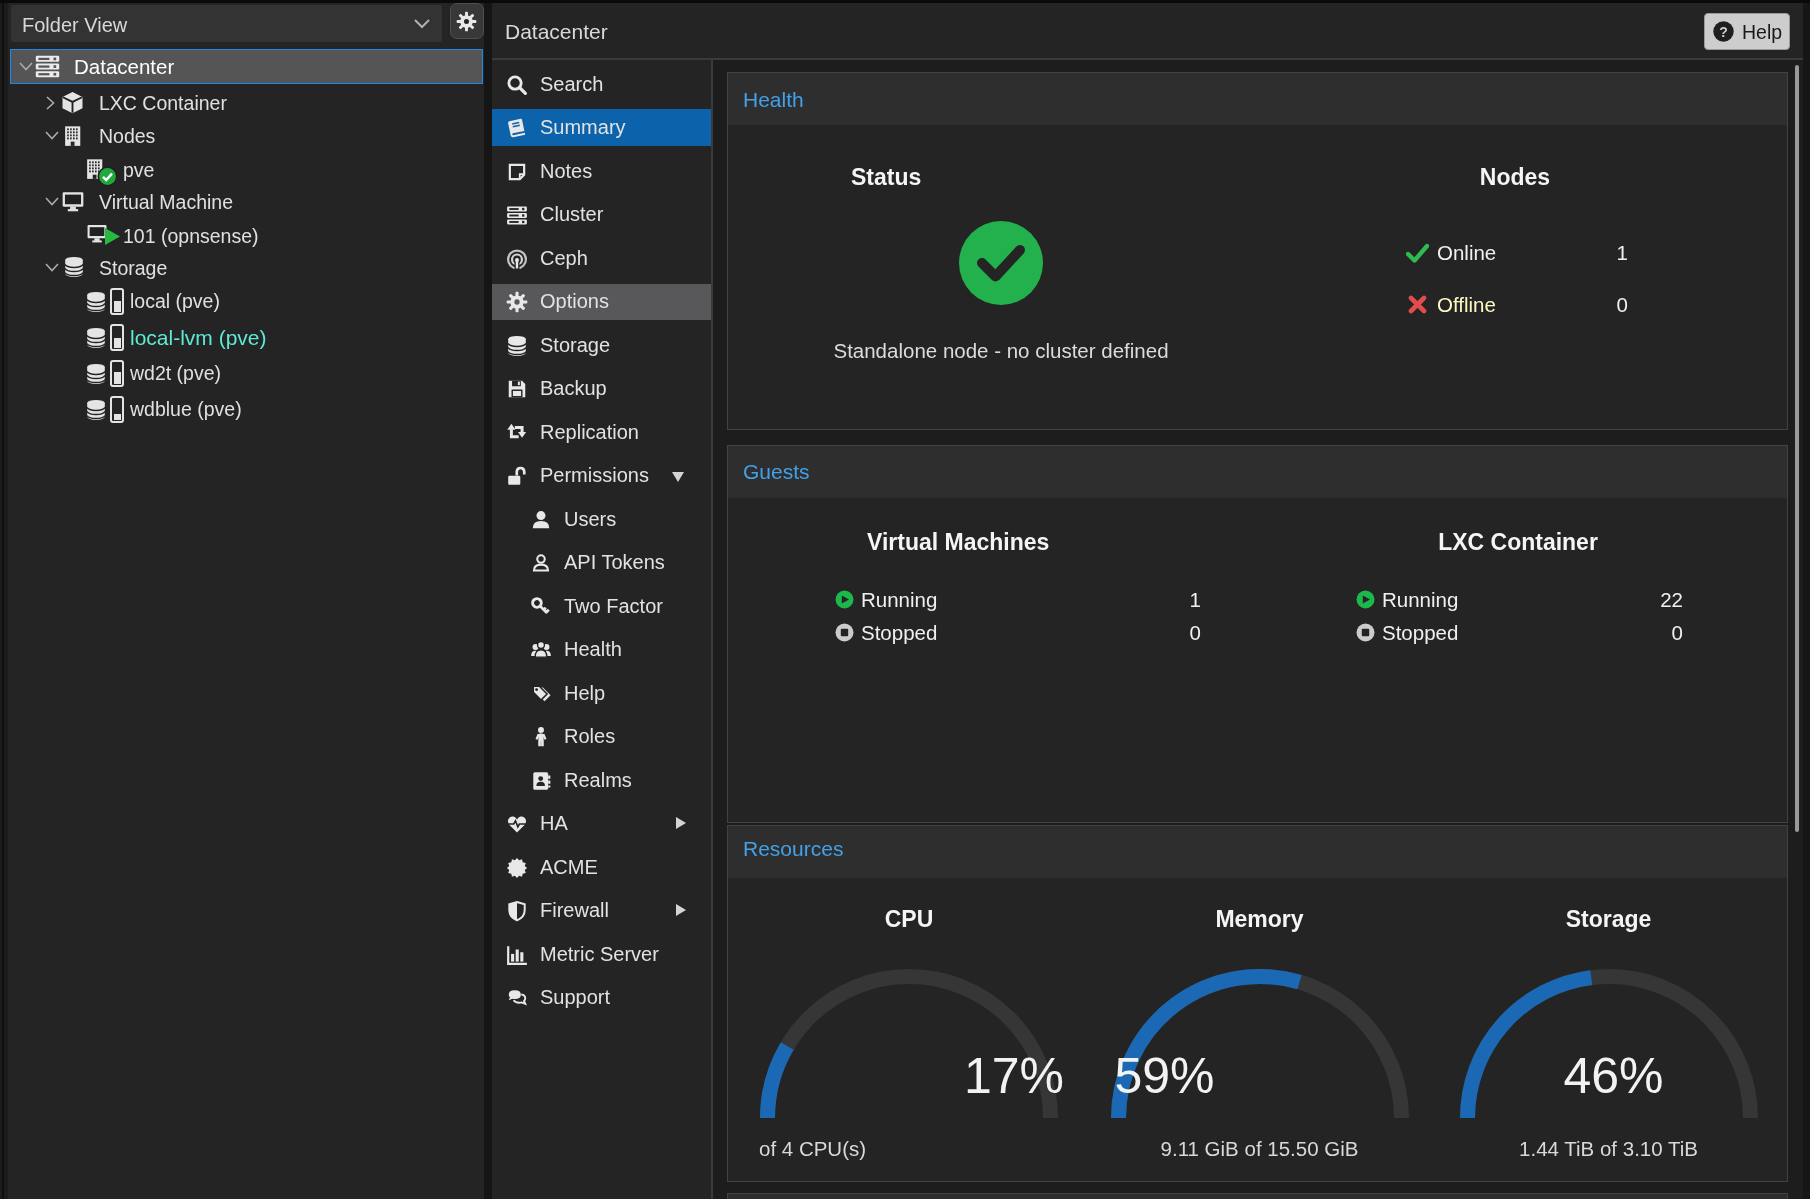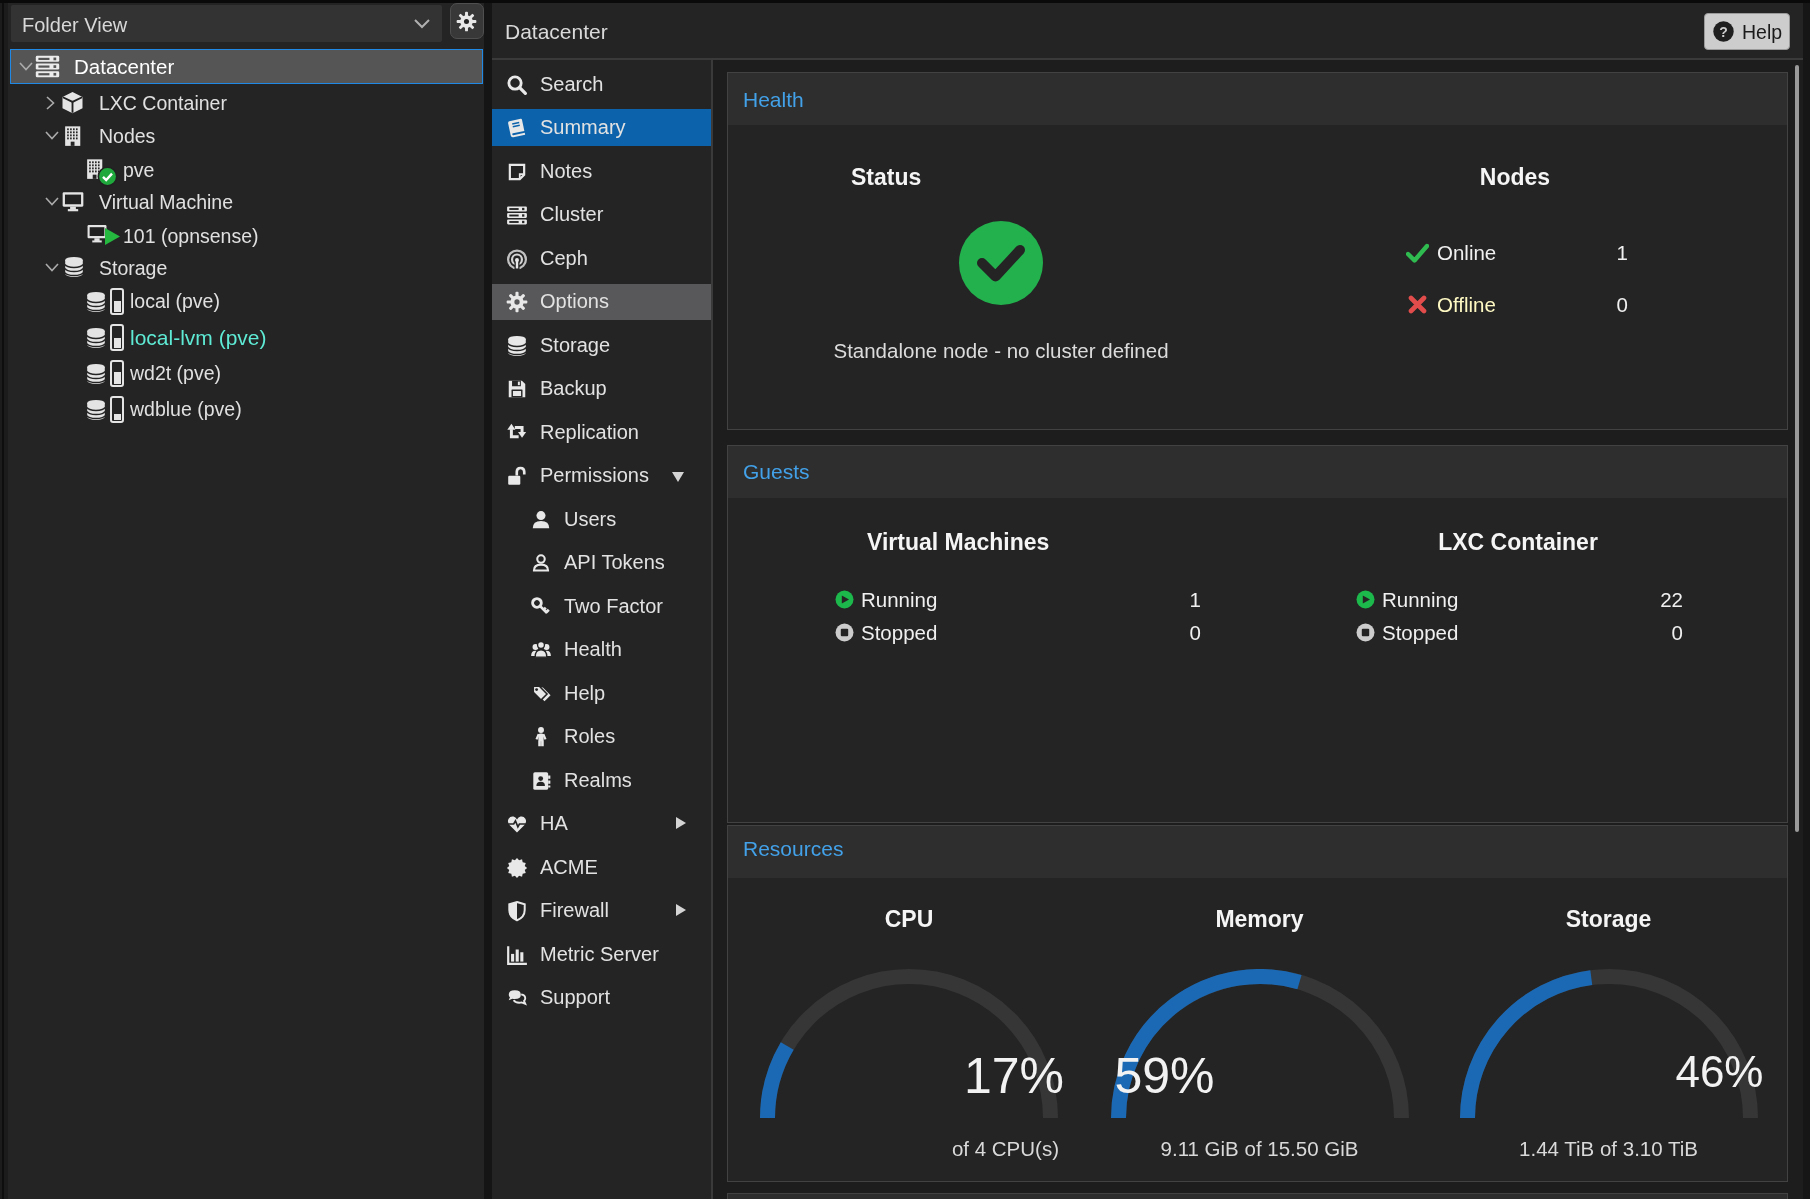--- a/index.html
+++ b/index.html
@@ -380,26 +380,26 @@
     <rect x="5.8" y="5.8" width="7.4" height="7.4" rx="1" fill="#242424"></rect>
   </svg>
 <div class="a" style="left:1382px;top:621px;font-size:20.5px;color:#f0f0f0;font-weight:normal;white-space:nowrap;letter-spacing:0">Stopped</div>
 <div class="a" style="left:1583px;top:621px;width:100px;font-size:20.5px;color:#f0f0f0;font-weight:normal;text-align:right;white-space:nowrap;letter-spacing:0">0</div>
 <div class="a" style="left:759px;top:906px;width:300px;font-size:23px;color:#f5f5f5;font-weight:bold;text-align:center;white-space:nowrap;letter-spacing:0">CPU</div>
 <svg class="a" style="left:760px;top:969px" width="298" height="150" viewBox="0 0 298 150">
     <path d="M 7.5 149 A 141.5 141.5 0 0 1 290.5 149" fill="none" stroke="#363636" stroke-width="15"></path>
     <path d="M 7.5 149 A 141.5 141.5 0 0 1 27.21 76.97" fill="none" stroke="#1b69b4" stroke-width="15"></path>
   </svg>
 <div class="a" style="left:764px;top:1047px;width:300px;font-size:50px;color:#f2f2f2;font-weight:normal;text-align:right;white-space:nowrap;letter-spacing:0">17%</div>
-<div class="a" style="left:759px;top:1137px;width:300px;font-size:20.5px;color:#d9d9d9;font-weight:normal;text-align:right;white-space:nowrap;letter-spacing:0">of 4 CPU(s)</div>
+<div class="a" style="left:759px;top:1137px;width:300px;font-size:20.5px;color:#d9d9d9;font-weight:normal;text-align:left;white-space:nowrap;letter-spacing:0">of 4 CPU(s)</div>
 <div class="a" style="left:1109.5px;top:906px;width:300px;font-size:23px;color:#f5f5f5;font-weight:bold;text-align:center;white-space:nowrap;letter-spacing:0">Memory</div>
 <svg class="a" style="left:1110.5px;top:969px" width="298" height="150" viewBox="0 0 298 150">
     <path d="M 7.5 149 A 141.5 141.5 0 0 1 290.5 149" fill="none" stroke="#363636" stroke-width="15"></path>
     <path d="M 7.5 149 A 141.5 141.5 0 0 1 188.48 13.12" fill="none" stroke="#1b69b4" stroke-width="15"></path>
   </svg>
 <div class="a" style="left:1114.5px;top:1047px;width:300px;font-size:50px;color:#f2f2f2;font-weight:normal;text-align:left;white-space:nowrap;letter-spacing:0">59%</div>
 <div class="a" style="left:1109.5px;top:1137px;width:300px;font-size:20.5px;color:#d9d9d9;font-weight:normal;text-align:center;white-space:nowrap;letter-spacing:0">9.11 GiB of 15.50 GiB</div>
 <div class="a" style="left:1458.5px;top:906px;width:300px;font-size:23px;color:#f5f5f5;font-weight:bold;text-align:center;white-space:nowrap;letter-spacing:0">Storage</div>
 <svg class="a" style="left:1459.5px;top:969px" width="298" height="150" viewBox="0 0 298 150">
     <path d="M 7.5 149 A 141.5 141.5 0 0 1 290.5 149" fill="none" stroke="#363636" stroke-width="15"></path>
     <path d="M 7.5 149 A 141.5 141.5 0 0 1 131.27 8.62" fill="none" stroke="#1b69b4" stroke-width="15"></path>
   </svg>
-<div class="a" style="left:1463.5px;top:1047px;width:300px;font-size:44px;color:#f2f2f2;font-weight:normal;text-align:right;white-space:nowrap;letter-spacing:0">46%</div>
+<div class="a" style="left:1463.5px;top:1047px;width:300px;font-size:50px;color:#f2f2f2;font-weight:normal;text-align:center;white-space:nowrap;letter-spacing:0">46%</div>
 <div class="a" style="left:1458.5px;top:1137px;width:300px;font-size:20.5px;color:#d9d9d9;font-weight:normal;text-align:center;white-space:nowrap;letter-spacing:0">1.44 TiB of 3.10 TiB</div>
 </body></html>

